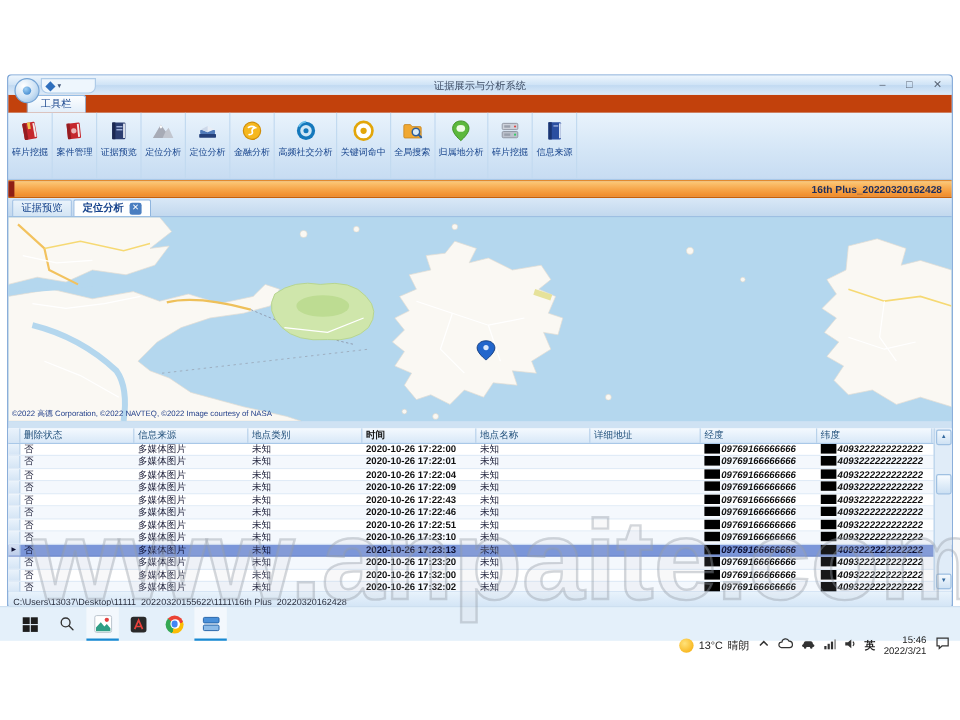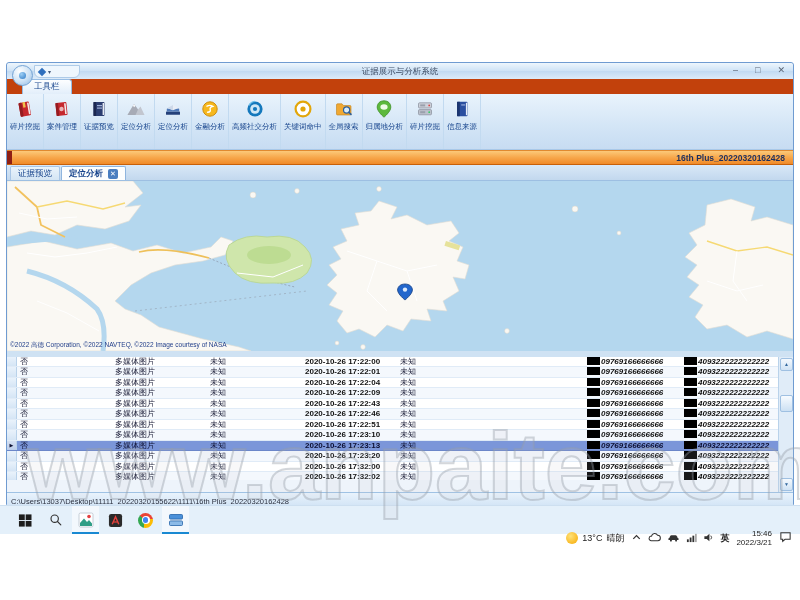--- a/index.html
+++ b/index.html
@@ -328,20 +328,31 @@
           <path d="M398,103 C402.6,103 405.4,105.8 405.4,109 C405.4,113.2 398,119 398,119 C398,119 390.6,113.2 390.6,109 C390.6,105.8 393.4,103 398,103 Z" fill="#2266cc" stroke="#143e80" stroke-width="0.8"></path>
           <circle cx="398" cy="108.6" r="2.2" fill="#dce9fb"></circle>
         </g>
       </svg>
       <div class="attribution">©2022 高德 Corporation, ©2022 NAVTEQ, ©2022 Image courtesy of NASA</div>
     </div>
 
     <div class="gridgap"></div>
 
     <div class="grid">
+      <div class="ghead" id="ghead">
+          <div class="hcell csel hc"></div>
+          <div class="hcell hc c0">删除状态</div>
+          <div class="hcell hc c1">信息来源</div>
+          <div class="hcell hc c2">地点类别</div>
+          <div class="hcell hc c3">时间</div>
+          <div class="hcell hc c4">地点名称</div>
+          <div class="hcell hc c5">详细地址</div>
+          <div class="hcell hc c6">经度</div>
+          <div class="hcell hc c7">纬度</div>
+        </div>
       <div class="gbody" id="gbody">
           <div class="trow">
             <div class="cell csel hc"></div>
             <div class="cell hc c0">否</div>
             <div class="cell hc c1">多媒体图片</div>
             <div class="cell hc c2">未知</div>
             <div class="cell hc c3">2020-10-26 17:22:00</div>
             <div class="cell hc c4">未知</div>
             <div class="cell hc c5"></div>
             <div class="cell hc c6 cnum"><span class="redact"></span>09769166666666</div>

